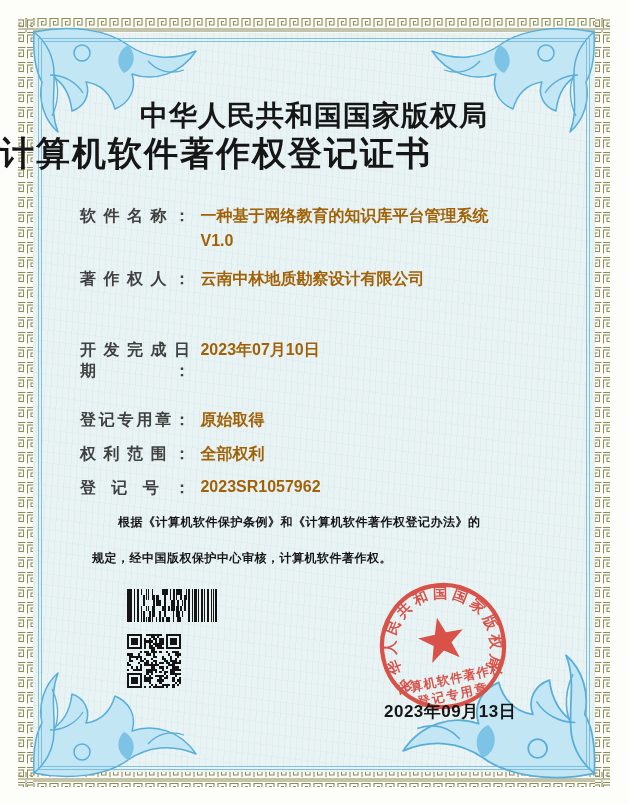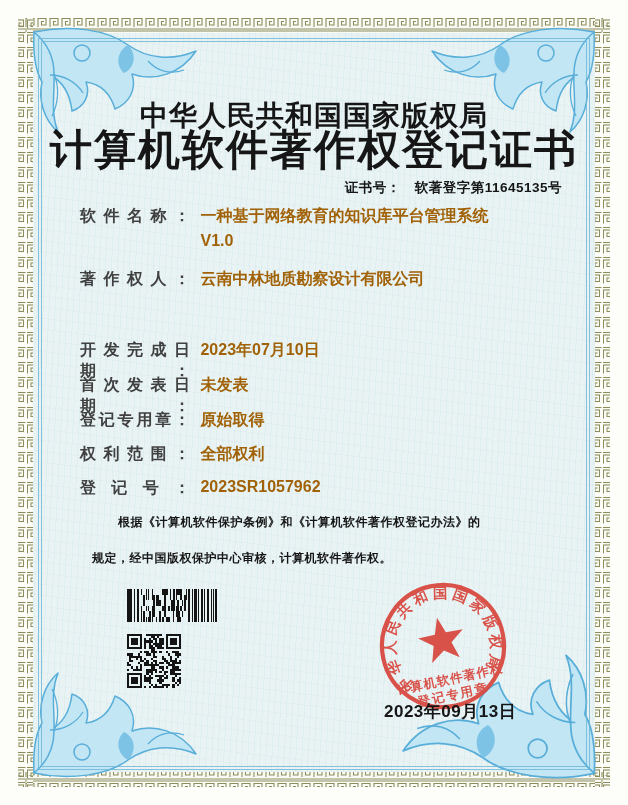--- a/index.html
+++ b/index.html
@@ -28,21 +28,21 @@
 
   
   .inner-line {
     position:absolute; left:38px; top:38px; right:38px; bottom:35px;
     border:4px double rgba(105,180,215,0.8);
   }
 
   .txt { position:absolute; color:#161616; font-weight:bold; white-space:nowrap; }
 
   .issuer  { top:97px;  left:0; width:100%; text-align:center; font-size:28px; letter-spacing:1px; }
-  .c-title { top:122px; left:0; width:100%; text-align:center; font-size:42px; letter-spacing:2px; }
+  .c-title { top:131px; left:0; width:100%; text-align:left; font-size:34px; letter-spacing:2px; }
   .cert-no { top:179px; right:66px; font-size:13.5px; letter-spacing:0.5px; }
   .cert-no .gap { display:inline-block; width:14px; }
 
   .field-row { position:absolute; left:80px; font-size:16px; }
   .f0 { top:206px; } .f1 { top:269px; } .f2 { top:340px; }
   .f3 { top:375px; } .f4 { top:410px; } .f5 { top:444px; } .f6 { top:478px; }
   .field-label {
     display:inline-block; width:110px; vertical-align:top;
     text-align:justify; text-align-last:justify; font-weight:bold; color:#404040;
   }
@@ -106,40 +106,35 @@
     <use href="#flourish" transform="translate(30,28)"></use>
     <use href="#flourish" transform="translate(598,28) scale(-1,1)"></use>
     <use href="#flourish" transform="translate(30,777) scale(1,-1)"></use>
     <use href="#flourish" transform="translate(599,778) scale(-1.18,-1.18)"></use>
   </svg>
 
   <div class="inner-line"></div>
 
   <div class="txt issuer">中华人民共和国国家版权局</div>
   <div class="txt c-title">计算机软件著作权登记证书</div>
-  <div class="txt cert-no"><span>证书号：</span><span class="gap"></span><span>软著登字第11645135号</span></div>
 
   <div class="field-row f0">
     <span class="field-label">软件名称：</span>
     <span class="field-value">
       <div>一种基于网络教育的知识库平台管理系统</div>
       <div class="line2">V1.0</div>
     </span>
   </div>
   <div class="field-row f1">
     <span class="field-label">著作权人：</span>
     <span class="field-value">云南中林地质勘察设计有限公司</span>
   </div>
   <div class="field-row f2">
     <span class="field-label">开发完成日期：</span>
     <span class="field-value">2023年07月10日</span>
-  </div>
-  <div class="field-row f3">
-    <span class="field-label">首次发表日期：</span>
-    <span class="field-value">未发表</span>
   </div>
   <div class="field-row f4">
     <span class="field-label">登记专用章：</span>
     <span class="field-value">原始取得</span>
   </div>
   <div class="field-row f5">
     <span class="field-label">权利范围：</span>
     <span class="field-value">全部权利</span>
   </div>
   <div class="field-row f6">

